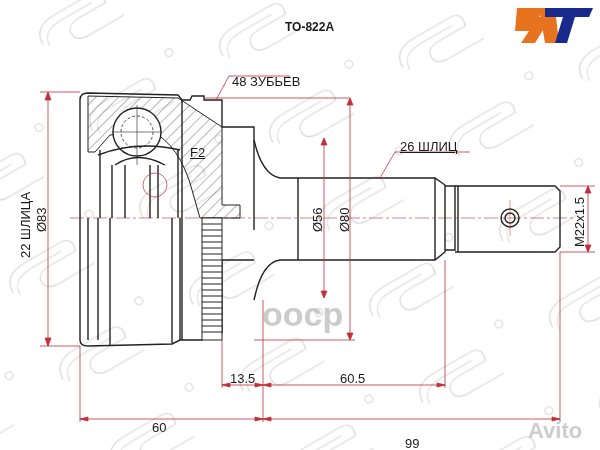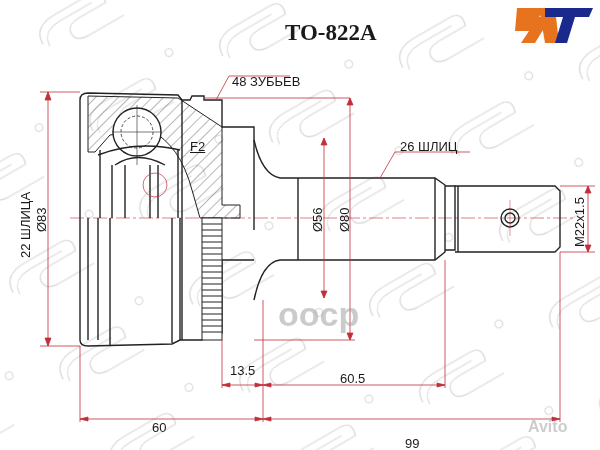--- a/index.html
+++ b/index.html
@@ -1,22 +1,22 @@
 <!DOCTYPE html>
 <html><head>
   <meta charset="utf-8">
   <style>
     html, body { margin: 0; padding: 0; background: #ffffff; }
     body { width: 600px; height: 450px; overflow: hidden; position: relative; font-family: "Liberation Sans", sans-serif; }
     #canvas { position: absolute; left: 0; top: 0; width: 600px; height: 450px; }
     .lbl { position: absolute; color: #1a1a1a; font-family: "Liberation Sans", sans-serif; white-space: nowrap; line-height: 1; }
-    .title { font-weight: bold; font-size: 23px; left: 285px; top: 21px; font-family: Liberation Serif, serif; }
+    .title { font-weight: bold; font-size: 12px; left: 285px; top: 21px; }
     .dim { font-size: 13px; }
     .rot { transform-origin: left top; transform: rotate(-90deg); }
-    .avito { position: absolute; font-family: "Liberation Sans", sans-serif; color: rgba(200,200,200,0.9); font-size: 16px; font-weight: bold; }
+    .avito { position: absolute; font-family: "Liberation Sans", sans-serif; color: rgba(200,200,200,0.9); font-size: 22px; font-weight: bold; }
     .logo { position: absolute; left: 515px; top: 3px; width: 80px; height: 45px; }
   </style>
 </head>
 <body>
 
 <svg id="canvas" viewBox="0 0 600 450" xmlns="http://www.w3.org/2000/svg">
   <defs>
     <pattern id="sat-wm" x="0" y="0" width="150" height="100" patternUnits="userSpaceOnUse" patternTransform="rotate(-30)">
       <path d="M15 60 Q15 40 40 40 L80 40 Q95 40 90 55 L60 55 Q45 55 45 65 Q45 75 60 75 L100 75" fill="none" stroke="#d6d6d6" stroke-width="1.2"></path>
       <path d="M20 65 Q20 48 42 48 L78 48" fill="none" stroke="#d6d6d6" stroke-width="1"></path>
@@ -146,32 +146,32 @@
     <line x1="80" y1="419" x2="560" y2="419"></line>
     <polygon points="80,419 88,417 88,421"></polygon>
     <polygon points="263,419 255,417 255,421"></polygon>
     <polygon points="263,419 271,417 271,421"></polygon>
     <polygon points="560,419 552,417 552,421"></polygon>
   </g>
 </svg>
 
 <div class="lbl title">TO-822A</div>
 <div class="lbl dim" style="left:232px; top:63px;margin-top:12px;">48 ЗУБЬЕВ</div>
-<div class="lbl dim" style="left:400px; top:140px;">26 ШЛИЦ</div>
-<div class="lbl dim" style="left:190px; top:140px;text-decoration:underline;">F2</div>
+<div class="lbl dim" style="left:400px; top:140px;text-decoration:underline;">26 ШЛИЦ</div>
+<div class="lbl dim" style="left:190px; top:146px;text-decoration:underline;">F2</div>
 <div class="lbl dim rot" style="left:19px; top:258px;">22 ШЛИЦА</div>
 <div class="lbl dim rot" style="left:35px; top:232px;">Ø83</div>
 <div class="lbl dim rot" style="left:311px; top:232px;">Ø56</div>
 <div class="lbl dim rot" style="left:338px; top:232px;">Ø80</div>
 <div class="lbl dim rot" style="left:573px; top:247px;">M22x1.5</div>
-<div class="lbl dim" style="left:230px; top:364px;text-align:right;">13.5</div>
+<div class="lbl dim" style="left:230px; top:372px;text-align:right;">13.5</div>
 <div class="lbl dim" style="left:340px; top:372px;">60.5</div>
 <div class="lbl dim" style="left:152px; top:405px;margin-top:16px;">60</div>
 <div class="lbl dim" style="left:405px; top:405px;margin-top:32px;">99</div>
 
 <svg class="logo" viewBox="0 0 80 45" xmlns="http://www.w3.org/2000/svg">
   <polygon points="2,5 30,5 24,14 36,14 20,40 6,40 14,28 0,28" fill="#E8731E"></polygon>
   <polygon points="24,5 40,5 44,40 30,40" fill="#E8731E"></polygon>
   <polygon points="30,5 78,5 74,14 60,14 52,40 40,40 48,14 30,14" fill="#1A2A8C"></polygon>
 </svg>
 
-<div class="avito" style="left:262px; top:295px; font-size:34px; color:rgba(160,160,160,0.55);padding-left:16px;">oocp</div>
+<div class="avito" style="left:262px; top:295px; font-size:34px; color:rgba(160,160,160,0.55);">oocp</div>
 <div class="avito" style="left:528px; top:418px;">Avito</div>
 
 </body></html>

